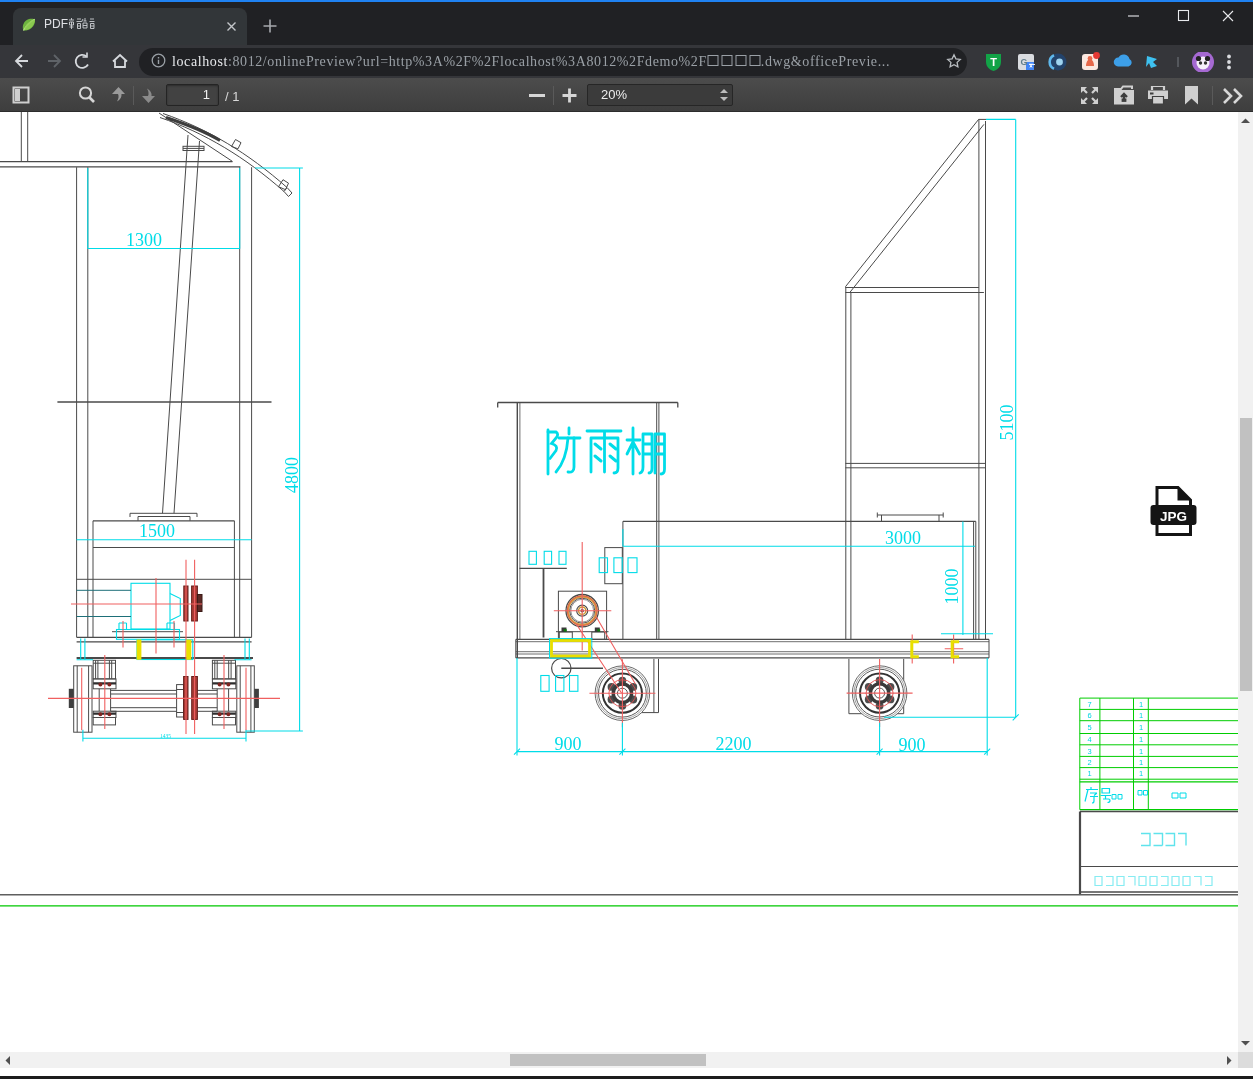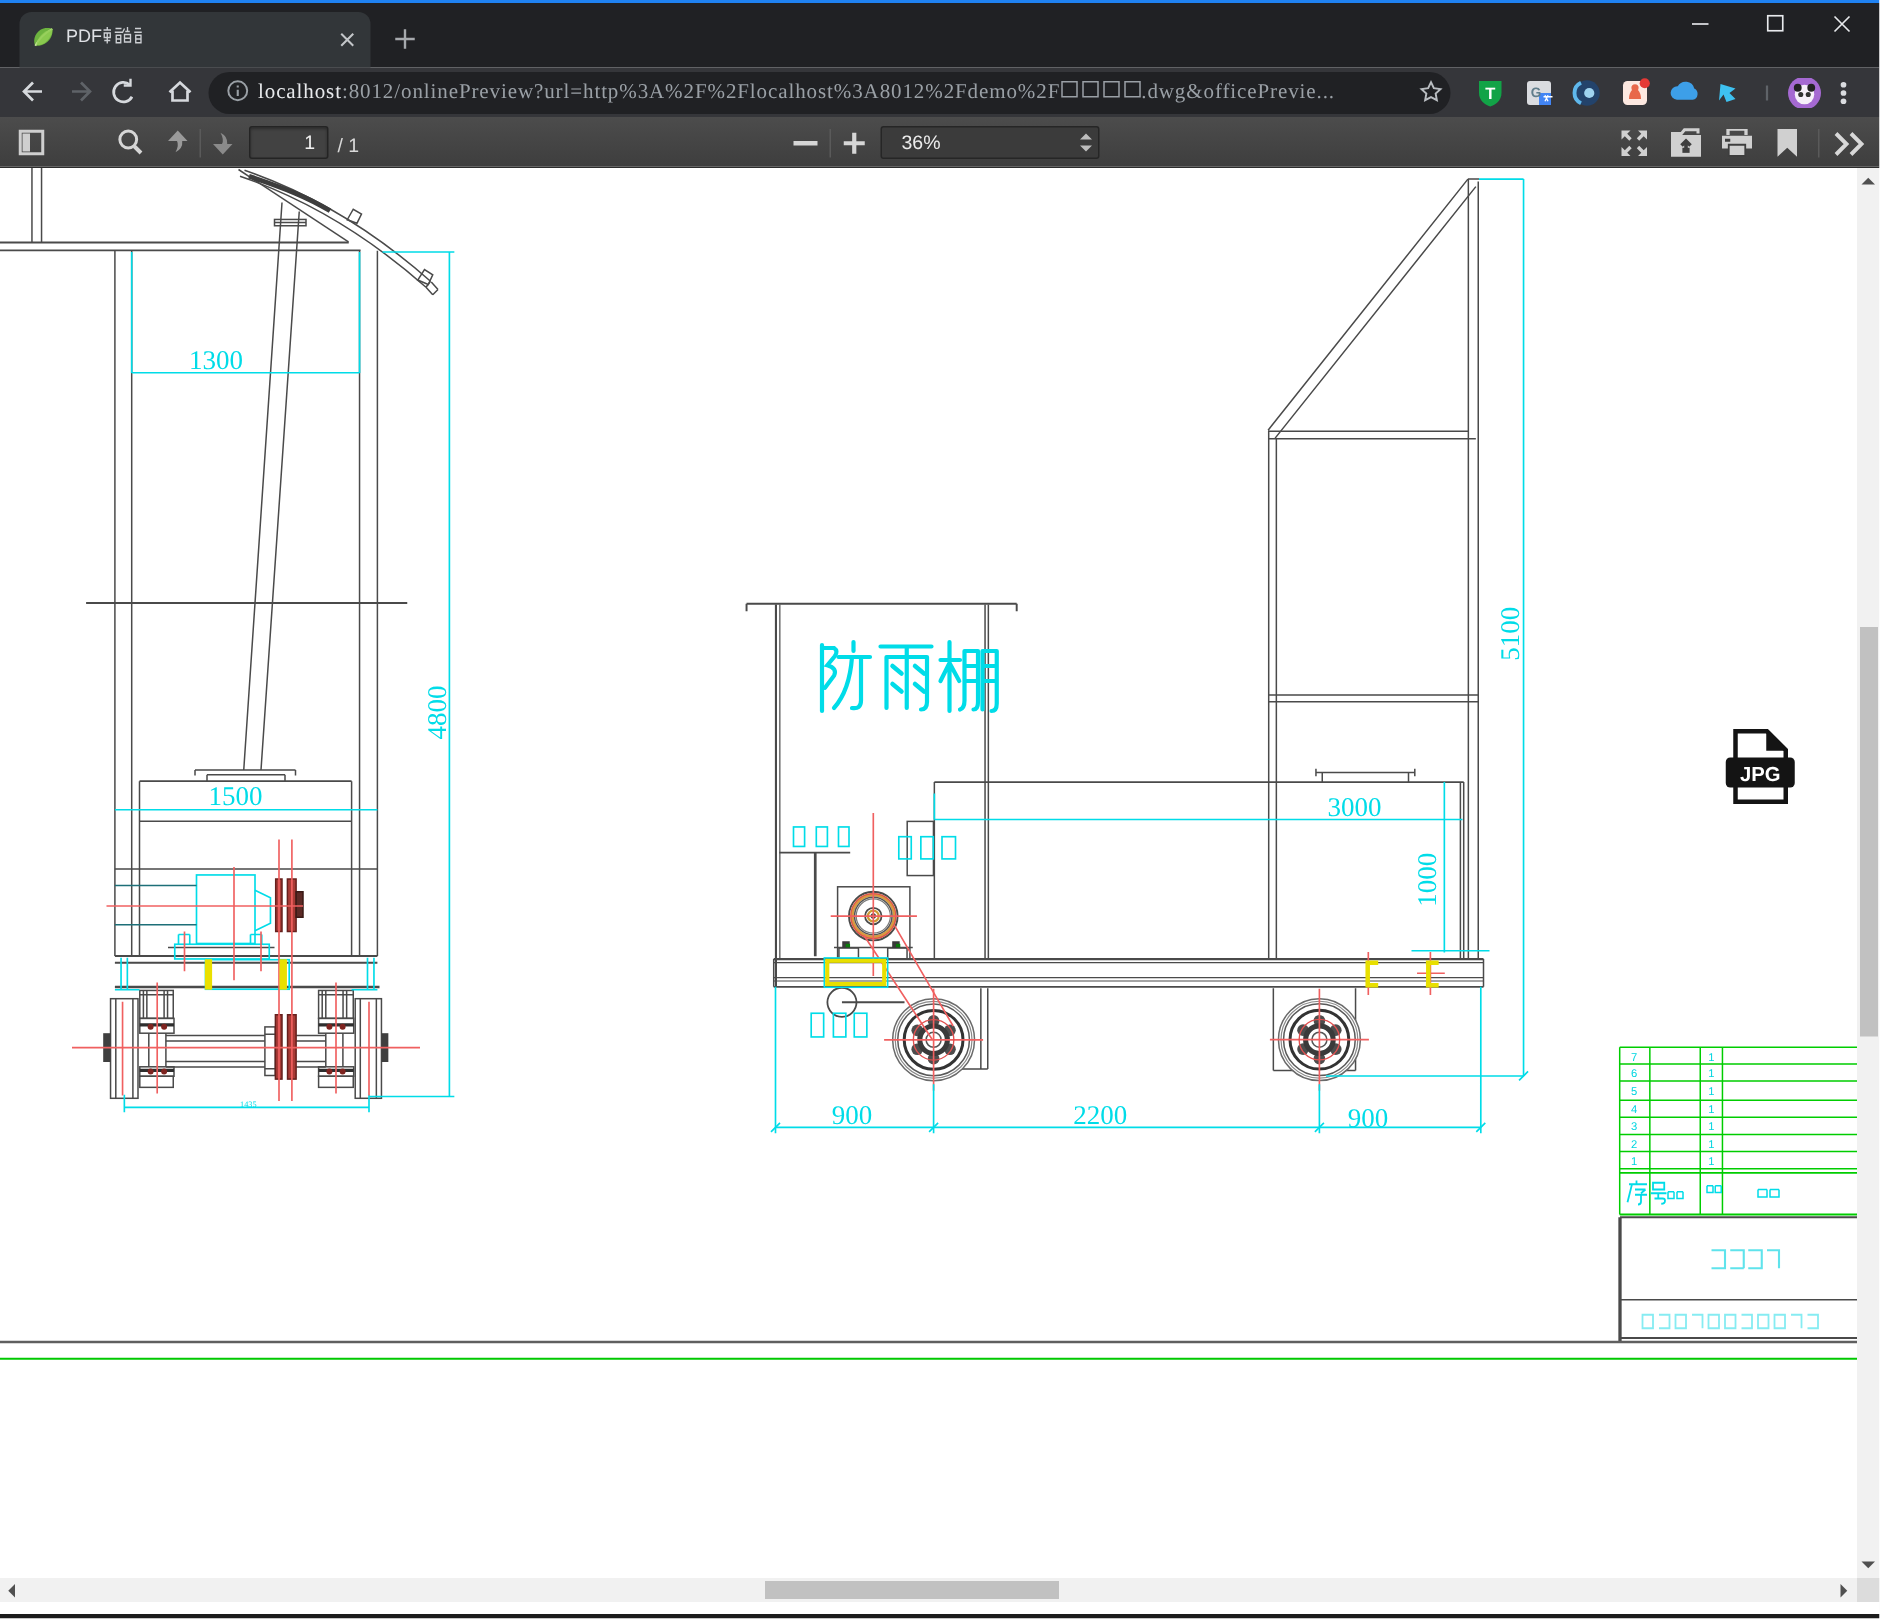--- a/index.html
+++ b/index.html
@@ -133,21 +133,21 @@
   <svg class="abs" style="left:139px;top:86px" width="19" height="19" viewBox="0 0 19 19">
     <path d="M9.5,17 L16,10 H12.5 Q13,5 8,2.5 Q10.5,7 9,10 H3 Z" fill="#8a8a8a"></path>
     </svg>
   <div class="abs" style="left:166px;top:84px;width:53px;height:22px;background:#424242;border:1px solid #242424;border-radius:2px;box-shadow:inset 0 1px 2px rgba(0,0,0,.35);color:#f0f0f0;font-size:13px;line-height:20px;text-align:right;padding-right:8px">1</div>
   <div class="abs" style="left:225px;top:89px;color:#d9d9d9;font-size:13px">/ 1</div>
   <div class="abs" style="left:529px;top:93.5px;width:16px;height:3px;background:#d6d6d6"></div>
   <div class="abs" style="left:553px;top:86px;width:1px;height:19px;background:#5a5a5a"></div>
   <svg class="abs" style="left:561px;top:87px" width="17" height="17" viewBox="0 0 17 17">
     <path d="M8.5,1.5 V15.5 M1.5,8.5 H15.5" stroke="#d6d6d6" stroke-width="2.8"></path>
     </svg>
-  <div class="abs" style="left:587px;top:84px;width:146px;height:22px;background:#3b3b3b;border:1px solid #262626;border-radius:2px;color:#ececec;font-size:13px;line-height:20px;padding-left:13px">36%</div>
+  <div class="abs" style="left:587px;top:84px;width:146px;height:22px;background:#3b3b3b;border:1px solid #262626;border-radius:2px;color:#ececec;font-size:13px;line-height:20px;padding-left:13px">20%</div>
   <svg class="abs" style="left:718px;top:88px" width="12" height="14" viewBox="0 0 12 14">
     <path d="M2,5 L6,1 L10,5 Z M2,9 L6,13 L10,9 Z" fill="#bdbdbd"></path>
     </svg>
   <svg class="abs" style="left:1080px;top:86px" width="19" height="19" viewBox="0 0 19 19">
     <g fill="#d0d0d0">
         <path d="M1,1 h6 l-2.2,2.2 3,3 -1.6,1.6 -3,-3 L1,7 Z"></path>
     <path d="M18,1 v6 l-2.2,-2.2 -3,3 -1.6,-1.6 3,-3 L12,1 Z"></path>
     <path d="M1,18 v-6 l2.2,2.2 3,-3 1.6,1.6 -3,3 L7,18 Z"></path>
     <path d="M18,18 h-6 l2.2,-2.2 -3,-3 1.6,-1.6 3,3 L18,12 Z"></path>
       </g>

